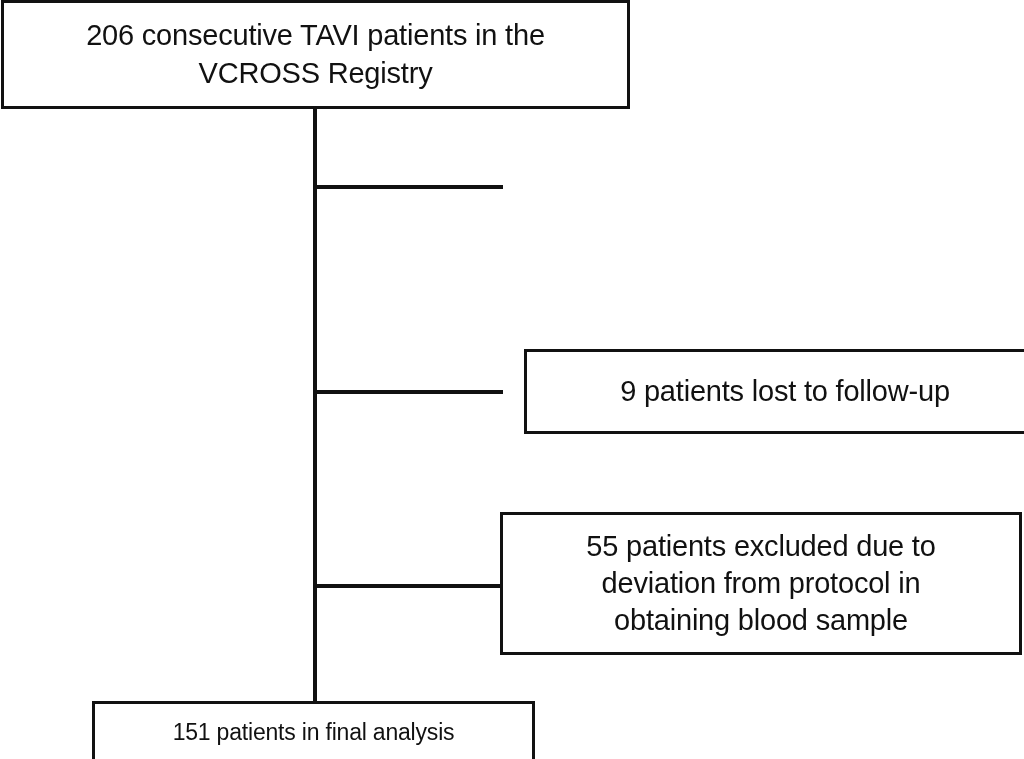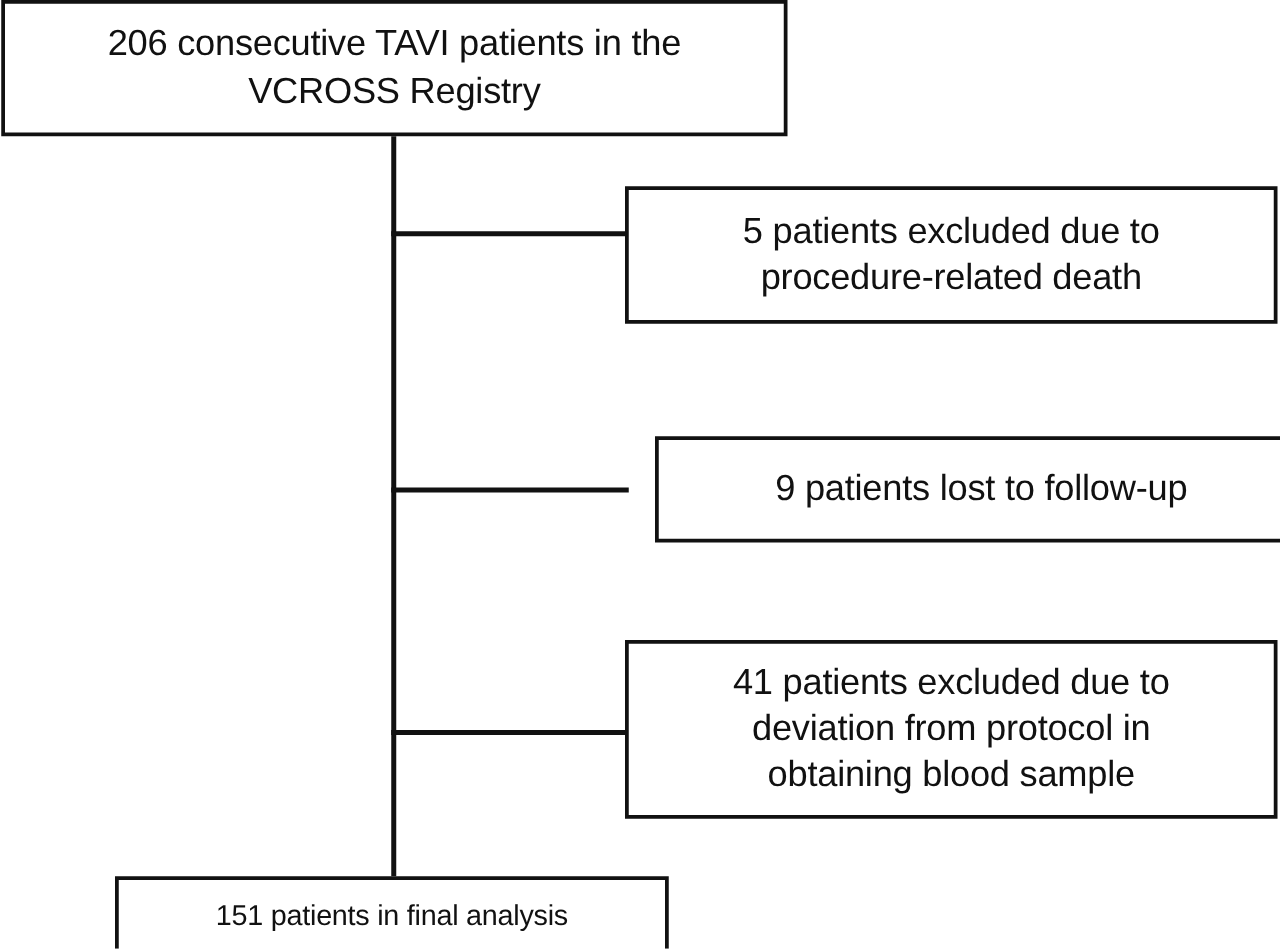--- a/index.html
+++ b/index.html
@@ -119,31 +119,27 @@
   <div class="connector vertical" id="connector-trunk"></div>
   <div class="connector horizontal" id="connector-branch-death"></div>
   <div class="connector horizontal" id="connector-branch-followup"></div>
   <div class="connector horizontal" id="connector-branch-protocol"></div>
 
   <div class="node" id="node-source">
     <span class="node-text">206 consecutive TAVI patients in the
 VCROSS Registry</span>
   </div>
 
-  <div class="node" id="node-exclusion-death">
-    <span class="node-text">5 patients excluded due to
-procedure-related death</span>
-  </div>
 
   <div class="node" id="node-exclusion-followup">
     <span class="node-text">9 patients lost to follow-up</span>
   </div>
 
   <div class="node" id="node-exclusion-protocol">
-    <span class="node-text">41 patients excluded due to
+    <span class="node-text">55 patients excluded due to
 deviation from protocol in
 obtaining blood sample</span>
   </div>
 
   <div class="node" id="node-final">
     <span class="node-text">151 patients in final analysis</span>
   </div>
 
 </div>
 

